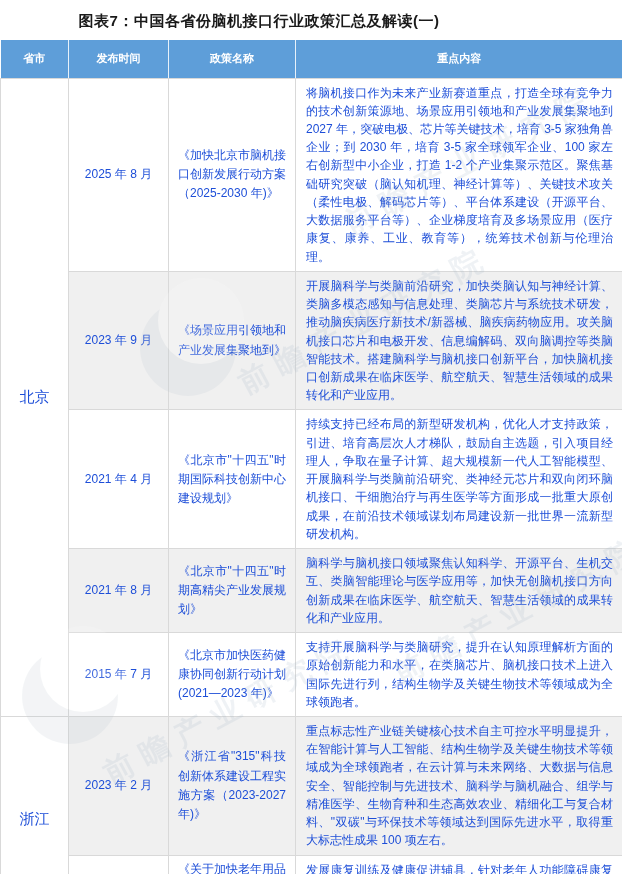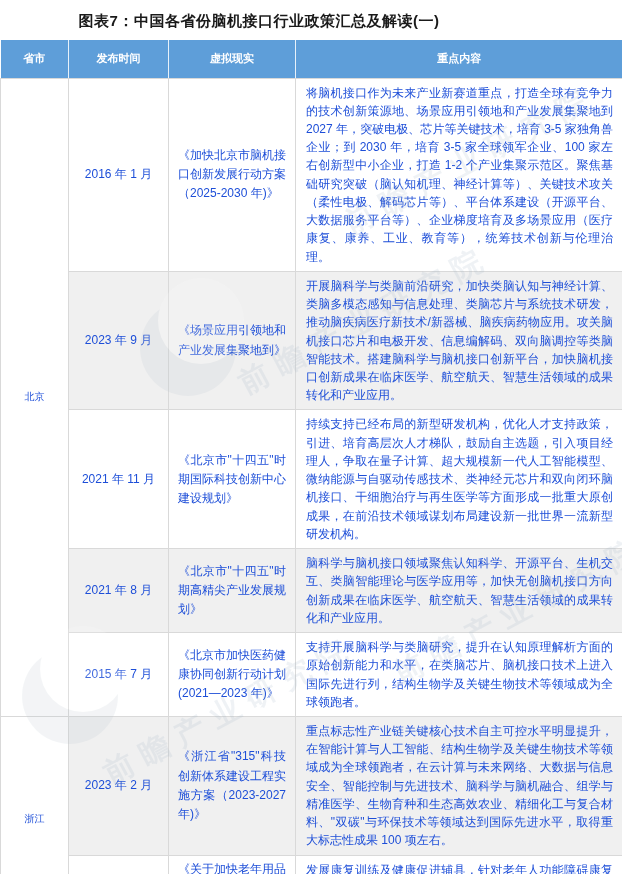--- a/index.html
+++ b/index.html
@@ -16,21 +16,21 @@
 
   thead th { background:#5e9ed9; color:#ffffff; font-size:11px; font-weight:bold;
     height:38px; border-right:1px solid rgba(255,255,255,.85); border-bottom:1px solid #d9d9d9;
     text-align:center; vertical-align:middle; }
   thead th:last-child { border-right:none;margin-top:31px; }
 
   tbody td { border:1px solid #d9d9d9; color:#1d4ed8; font-size:12px;
     background:#ffffff; }
   tbody tr.stripe td { background:#f0f0f0; }
   td.prov { text-align:center; vertical-align:middle; background:#ffffff !important;
-    font-size:10px;margin-left:11px; }
+    font-size:15px;margin-left:11px; }
   td.date { text-align:center; vertical-align:middle; white-space:nowrap; }
   td.name { text-align:justify; vertical-align:middle; padding:4px 9px; line-height:1.6; }
   td.cont { text-align:justify; vertical-align:top; padding:5px 9px 5px 10px; line-height:1.52; }
 
   
   .wm { position:absolute; pointer-events:none; z-index:4; }
   .wm-text { color:#93a9bf; opacity:.14; font-size:30px; font-weight:bold;
     letter-spacing:10px; white-space:nowrap; transform:rotate(-28deg); }
   .wm-logo { width:96px; height:96px; border-radius:50%; background:#b6c2cc; opacity:.16; }
   .wm-logo::after { content:""; position:absolute; left:18px; top:-22px; width:86px;
@@ -47,40 +47,40 @@
     <colgroup>
       <col class="c-prov">
         <col class="c-date">
         <col class="c-name">
         <col class="c-cont">
     </colgroup>
     <thead>
       <tr>
         <th>省市</th>
         <th>发布时间</th>
-        <th>虚拟现实</th>
+        <th>政策名称</th>
         <th>重点内容</th>
       </tr>
     </thead>
     <tbody>
       <tr>
         <td class="prov" rowspan="5">北京</td>
-        <td class="date">2016 年 1 月</td>
+        <td class="date">2025 年 8 月</td>
         <td class="name">《加快北京市脑机接口创新发展行动方案（2025-2030 年)》</td>
         <td class="cont">将脑机接口作为未来产业新赛道重点，打造全球有竞争力的技术创新策源地、场景应用引领地和产业发展集聚地到 2027 年，突破电极、芯片等关键技术，培育 3-5 家独角兽企业；到 2030 年，培育 3-5 家全球领军企业、100 家左右创新型中小企业，打造 1-2 个产业集聚示范区。聚焦基础研究突破（脑认知机理、神经计算等）、关键技术攻关（柔性电极、解码芯片等）、平台体系建设（开源平台、大数据服务平台等）、企业梯度培育及多场景应用（医疗康复、康养、工业、教育等），统筹技术创新与伦理治理。</td>
       </tr>
       <tr class="stripe">
         <td class="date">2023 年 9 月</td>
         <td class="name">《场景应用引领地和产业发展集聚地到》</td>
         <td class="cont">开展脑科学与类脑前沿研究，加快类脑认知与神经计算、类脑多模态感知与信息处理、类脑芯片与系统技术研发，推动脑疾病医疗新技术/新器械、脑疾病药物应用。攻关脑机接口芯片和电极开发、信息编解码、双向脑调控等类脑智能技术。搭建脑科学与脑机接口创新平台，加快脑机接口创新成果在临床医学、航空航天、智慧生活领域的成果转化和产业应用。</td>
       </tr>
       <tr>
-        <td class="date">2021 年 11 月</td>
+        <td class="date">2021 年 4 月</td>
         <td class="name">《北京市"十四五"时期国际科技创新中心建设规划》</td>
-        <td class="cont">持续支持已经布局的新型研发机构，优化人才支持政策，引进、培育高层次人才梯队，鼓励自主选题，引入项目经理人，争取在量子计算、超大规模新一代人工智能模型、微纳能源与自驱动传感技术、类神经元芯片和双向闭环脑机接口、干细胞治疗与再生医学等方面形成一批重大原创成果，在前沿技术领域谋划布局建设新一批世界一流新型研发机构。</td>
+        <td class="cont">持续支持已经布局的新型研发机构，优化人才支持政策，引进、培育高层次人才梯队，鼓励自主选题，引入项目经理人，争取在量子计算、超大规模新一代人工智能模型、开展脑科学与类脑前沿研究、类神经元芯片和双向闭环脑机接口、干细胞治疗与再生医学等方面形成一批重大原创成果，在前沿技术领域谋划布局建设新一批世界一流新型研发机构。</td>
       </tr>
       <tr class="stripe">
         <td class="date">2021 年 8 月</td>
         <td class="name">《北京市"十四五"时期高精尖产业发展规划》</td>
         <td class="cont">脑科学与脑机接口领域聚焦认知科学、开源平台、生机交互、类脑智能理论与医学应用等，加快无创脑机接口方向创新成果在临床医学、航空航天、智慧生活领域的成果转化和产业应用。</td>
       </tr>
       <tr>
         <td class="date">2015 年 7 月</td>
         <td class="name">《北京市加快医药健康协同创新行动计划(2021—2023 年)》</td>
         <td class="cont">支持开展脑科学与类脑研究，提升在认知原理解析方面的原始创新能力和水平，在类脑芯片、脑机接口技术上进入国际先进行列，结构生物学及关键生物技术等领域成为全球领跑者。</td>

